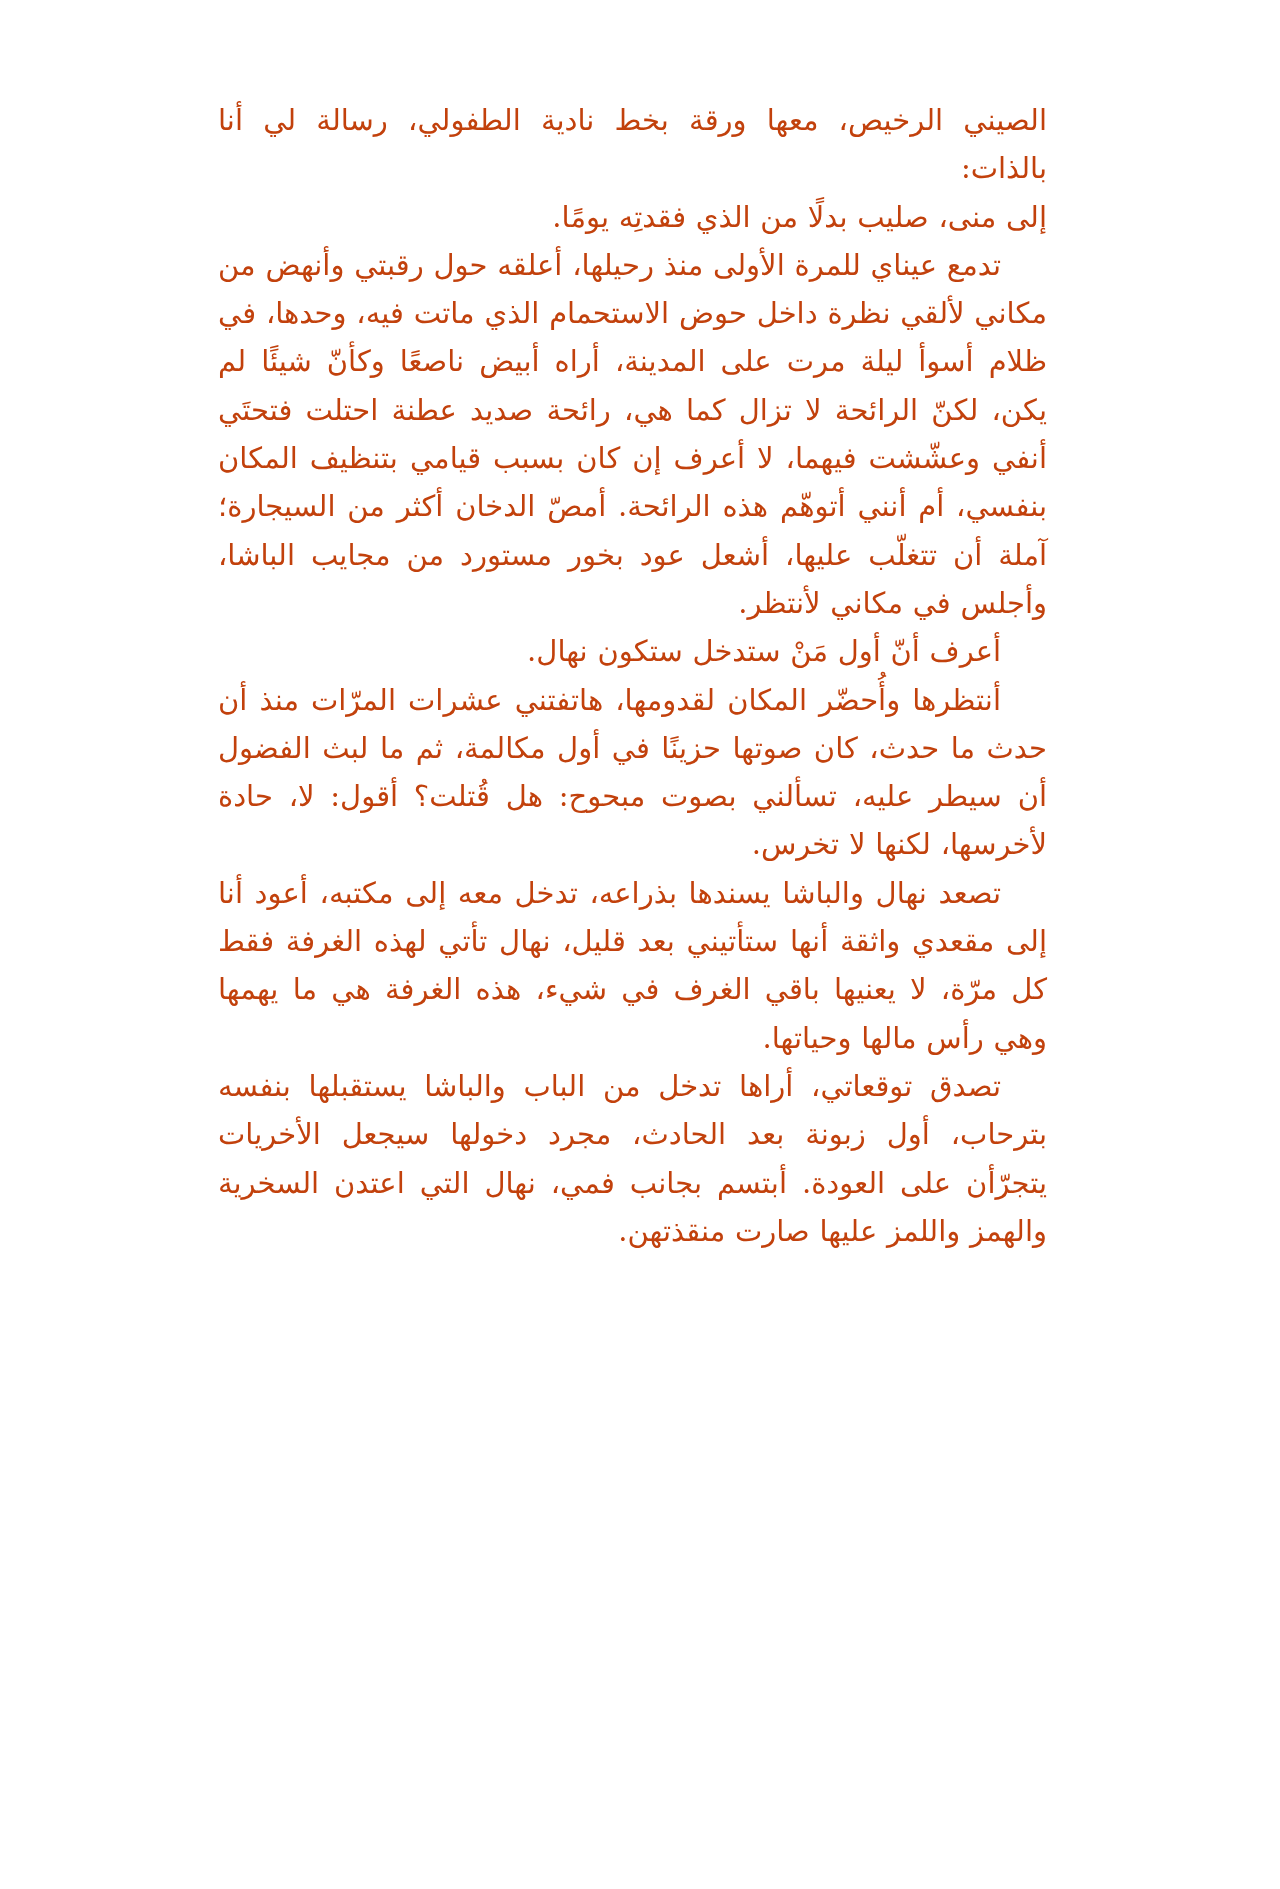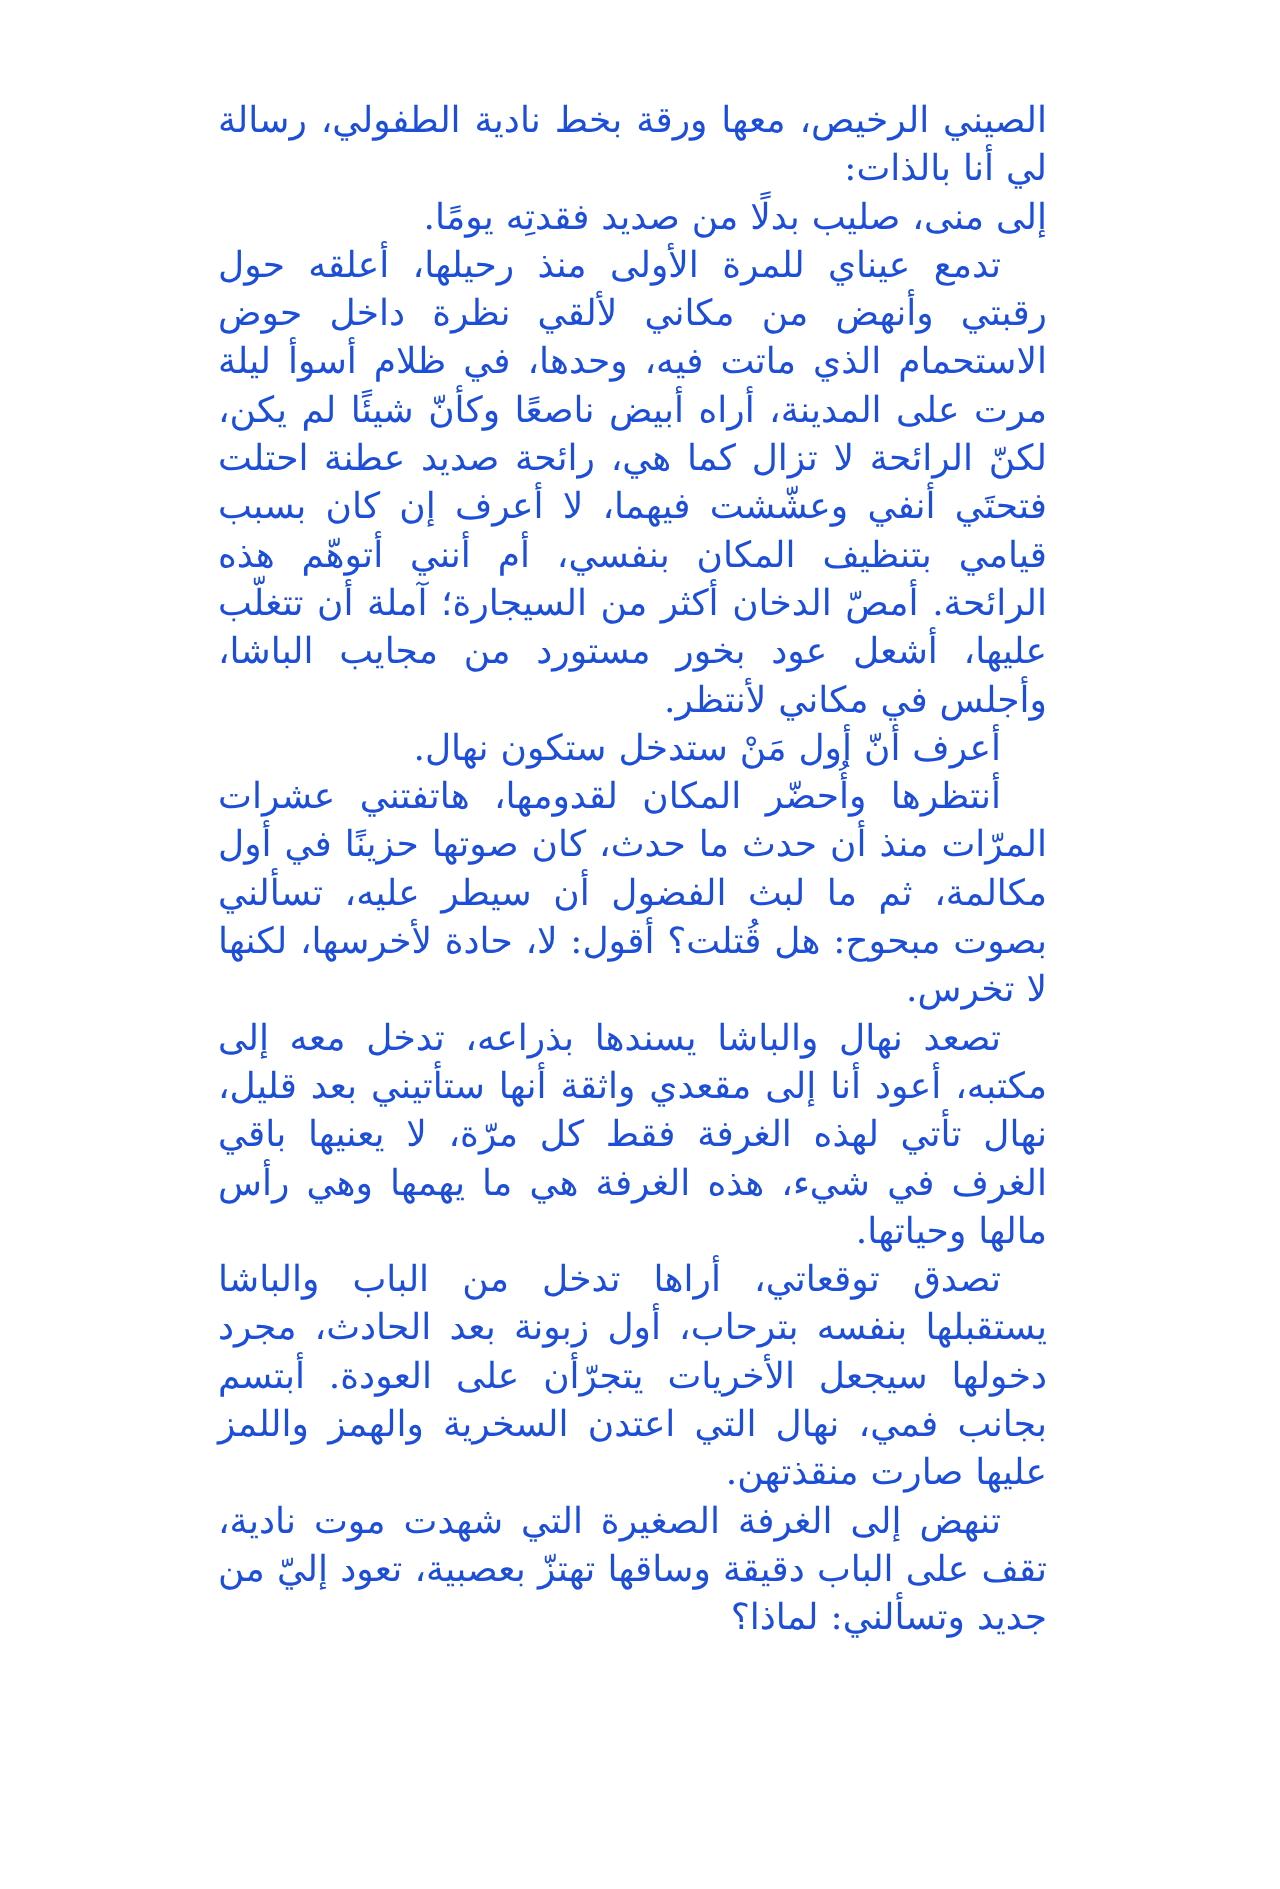--- a/index.html
+++ b/index.html
@@ -18,22 +18,22 @@
   }
   .text-column {
     position: absolute;
     top: 96px;
     right: 233px;
     left: 218px;
     direction: rtl;
     text-align: justify;
     text-align-last: right;
     font-family: "DejaVu Serif", "Liberation Serif", serif;
-    color: #1d4ed8;
-    font-size: 36px;
+    color: #c2410c;
+    font-size: 29px;
     line-height: 48.3px;
     -webkit-font-feature-settings: "kern" 1;
     font-feature-settings: "kern" 1;
     text-rendering: optimizeLegibility;
     word-spacing: 0.5px;
   }
   p {
     margin: 0;
     padding: 0;
   }
@@ -51,31 +51,30 @@
   }
 </style>
 </head>
 <body>
 
 <div class="page">
   <div class="text-column">
 
     <p class="justified">الصيني الرخيص، معها ورقة بخط نادية الطفولي، رسالة لي أنا بالذات:</p>
 
-    <p class="justified center-ish">إلى منى، صليب بدلًا من صديد فقدتِه يومًا.</p>
+    <p class="justified center-ish">إلى منى، صليب بدلًا من الذي فقدتِه يومًا.</p>
 
     <p class="justified indent">تدمع عيناي للمرة الأولى منذ رحيلها، أعلقه حول رقبتي وأنهض من مكاني لألقي نظرة داخل حوض الاستحمام الذي ماتت فيه، وحدها، في ظلام أسوأ ليلة مرت على المدينة، أراه أبيض ناصعًا وكأنّ شيئًا لم يكن، لكنّ الرائحة لا تزال كما هي، رائحة صديد عطنة احتلت فتحتَي أنفي وعشّشت فيهما، لا أعرف إن كان بسبب قيامي بتنظيف المكان بنفسي، أم أنني أتوهّم هذه الرائحة. أمصّ الدخان أكثر من السيجارة؛ آملة أن تتغلّب عليها، أشعل عود بخور مستورد من مجايب الباشا، وأجلس في مكاني لأنتظر.</p>
 
     <p class="justified indent center-ish">أعرف أنّ أول مَنْ ستدخل ستكون نهال.</p>
 
     <p class="justified indent">أنتظرها وأُحضّر المكان لقدومها، هاتفتني عشرات المرّات منذ أن حدث ما حدث، كان صوتها حزينًا في أول مكالمة، ثم ما لبث الفضول أن سيطر عليه، تسألني بصوت مبحوح: هل قُتلت؟ أقول: لا، حادة لأخرسها، لكنها لا تخرس.</p>
 
     <p class="justified indent">تصعد نهال والباشا يسندها بذراعه، تدخل معه إلى مكتبه، أعود أنا إلى مقعدي واثقة أنها ستأتيني بعد قليل، نهال تأتي لهذه الغرفة فقط كل مرّة، لا يعنيها باقي الغرف في شيء، هذه الغرفة هي ما يهمها وهي رأس مالها وحياتها.</p>
 
     <p class="justified indent">تصدق توقعاتي، أراها تدخل من الباب والباشا يستقبلها بنفسه بترحاب، أول زبونة بعد الحادث، مجرد دخولها سيجعل الأخريات يتجرّأن على العودة. أبتسم بجانب فمي، نهال التي اعتدن السخرية والهمز واللمز عليها صارت منقذتهن.</p>
 
 
 
-    <p class="justified indent">تنهض إلى الغرفة الصغيرة التي شهدت موت نادية، تقف على الباب دقيقة وساقها تهتزّ بعصبية، تعود إليّ من جديد وتسألني: لماذا؟</p>
 
 
   </div>
 </div>
 
 </body></html>

